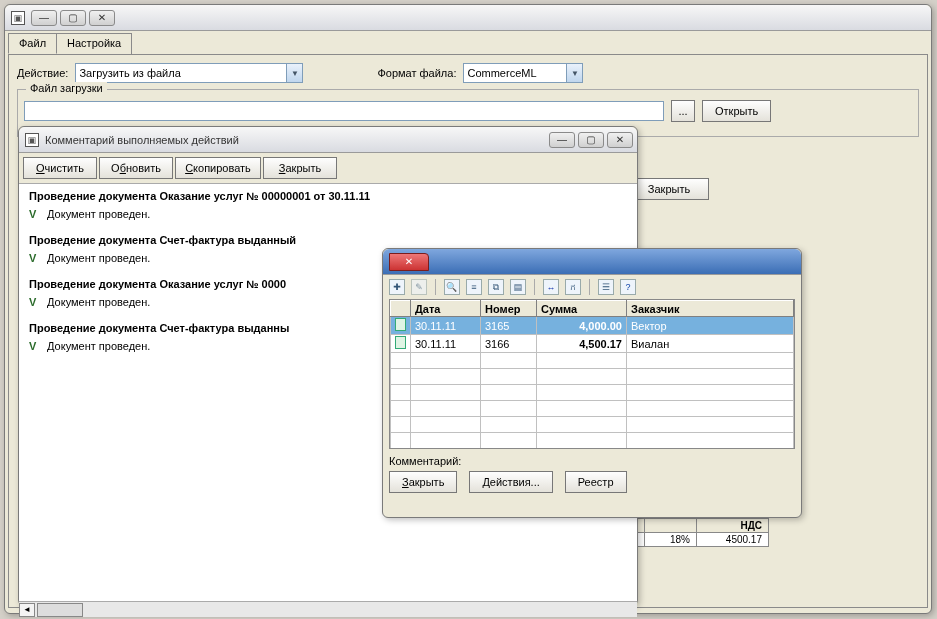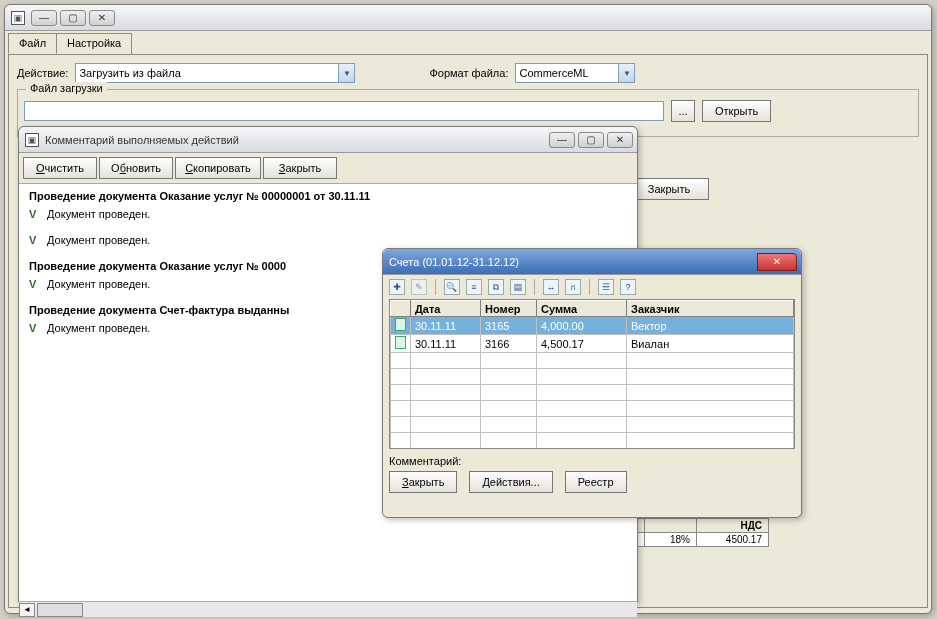--- a/index.html
+++ b/index.html
@@ -100,21 +100,21 @@
   #win-accounts .titlebar { background: linear-gradient(#7fa7de,#3b6eb5); color:#fff;}
   #win-accounts .titlebar .title { color:#fff;}
   .toolbar-icons { display:flex; gap:6px; padding:4px 6px;}
   .toolbar-icons .ticon { width:16px; height:16px; border:1px solid #9aa; background:#eef4fb; display:flex;align-items:center;justify-content:center;font-size:9px;color:#357; cursor:pointer;}
   .sep { width:1px; background:#aaa; margin:0 2px;}
   
   .grid-wrap { background:#fff; border:1px solid #888; margin:0 6px; height:150px; overflow-y:scroll;}
   table.grid { border-collapse:collapse; width:100%;}
   table.grid th, table.grid td { border:1px solid #c0c0c0; padding:1px 4px; text-align:left; height:16px;}
   table.grid th { background:#ece9d8; font-weight:bold; border:1px solid #808080; border-top:1px solid #fff; border-left:1px solid #fff;}
-  table.grid .numcol { text-align:left;}
+  table.grid .numcol { text-align:right;font-weight:bold;}
   table.grid tr.selected td { background:#76b1de; color:#fff;}
   table.grid td.iconcell { width:18px; text-align:center;}
   table.grid .doc-icon { display:inline-block;width:11px;height:13px;border:1px solid #3a7;background:#dff4e4;}
   
   .footer { padding:6px;}
   .footer .label { margin-bottom:4px; display:block;}
   .footer .btnrow { display:flex; gap:12px;}
 
   
   .bottom-frag {
@@ -144,21 +144,21 @@
     </div>
   </div>
 
   <div class="tabs">
     <div class="tab active">Файл</div>
     <div class="tab">Настройка</div>
   </div>
   <div class="tabpane">
     <div class="formrow">
       <span class="label">Действие:</span>
-      <div class="combo" style="width:280px;">
+      <div class="combo" style="width:228px;">
         <span>Загрузить из файла</span>
         <span class="arrow">▼</span>
       </div>
       <span style="width:60px;"></span>
       <span class="label">Формат файла:</span>
       <div class="combo" style="width:120px;">
         <span>CommerceML</span>
         <span class="arrow">▼</span>
       </div>
     </div>
@@ -214,20 +214,21 @@
   </div>
   <div class="log-body">
     <div class="log-block">
       <div class="log-head">Проведение документа Оказание услуг № 00000001 от 30.11.11</div>
       <div class="log-line">
           <span class="check">V</span>
           <span>Документ проведен.</span>
         </div>
     </div>
     <div class="log-block">
+      <div class="log-head">Проведение документа Счет-фактура выданный</div>
       <div class="log-line">
           <span class="check">V</span>
           <span>Документ проведен.</span>
         </div>
     </div>
     <div class="log-block">
       <div class="log-head">Проведение документа Оказание услуг № 0000</div>
       <div class="log-line">
           <span class="check">V</span>
           <span>Документ проведен.</span>
@@ -242,21 +243,20 @@
     </div>
   </div>
   <div class="hscroll">
     <div class="arrow">◄</div>
     <div class="thumb"></div>
   </div>
 </div>
 
 <div class="window" id="win-accounts" style="left:382px; top:248px; width:420px; height:270px;">
   <div class="titlebar">
-    <span class="title">Счета (01.01.12-31.12.12)</span>
     <div class="winbtns">
       <div class="winbtn close red">✕</div>
     </div>
   </div>
   <div class="toolbar-icons">
     <span class="ticon">✚</span>
     <span class="ticon" style="opacity:.6">✎</span>
     <span class="sep"></span>
     <span class="ticon">🔍</span>
     <span class="ticon">≡</span>

